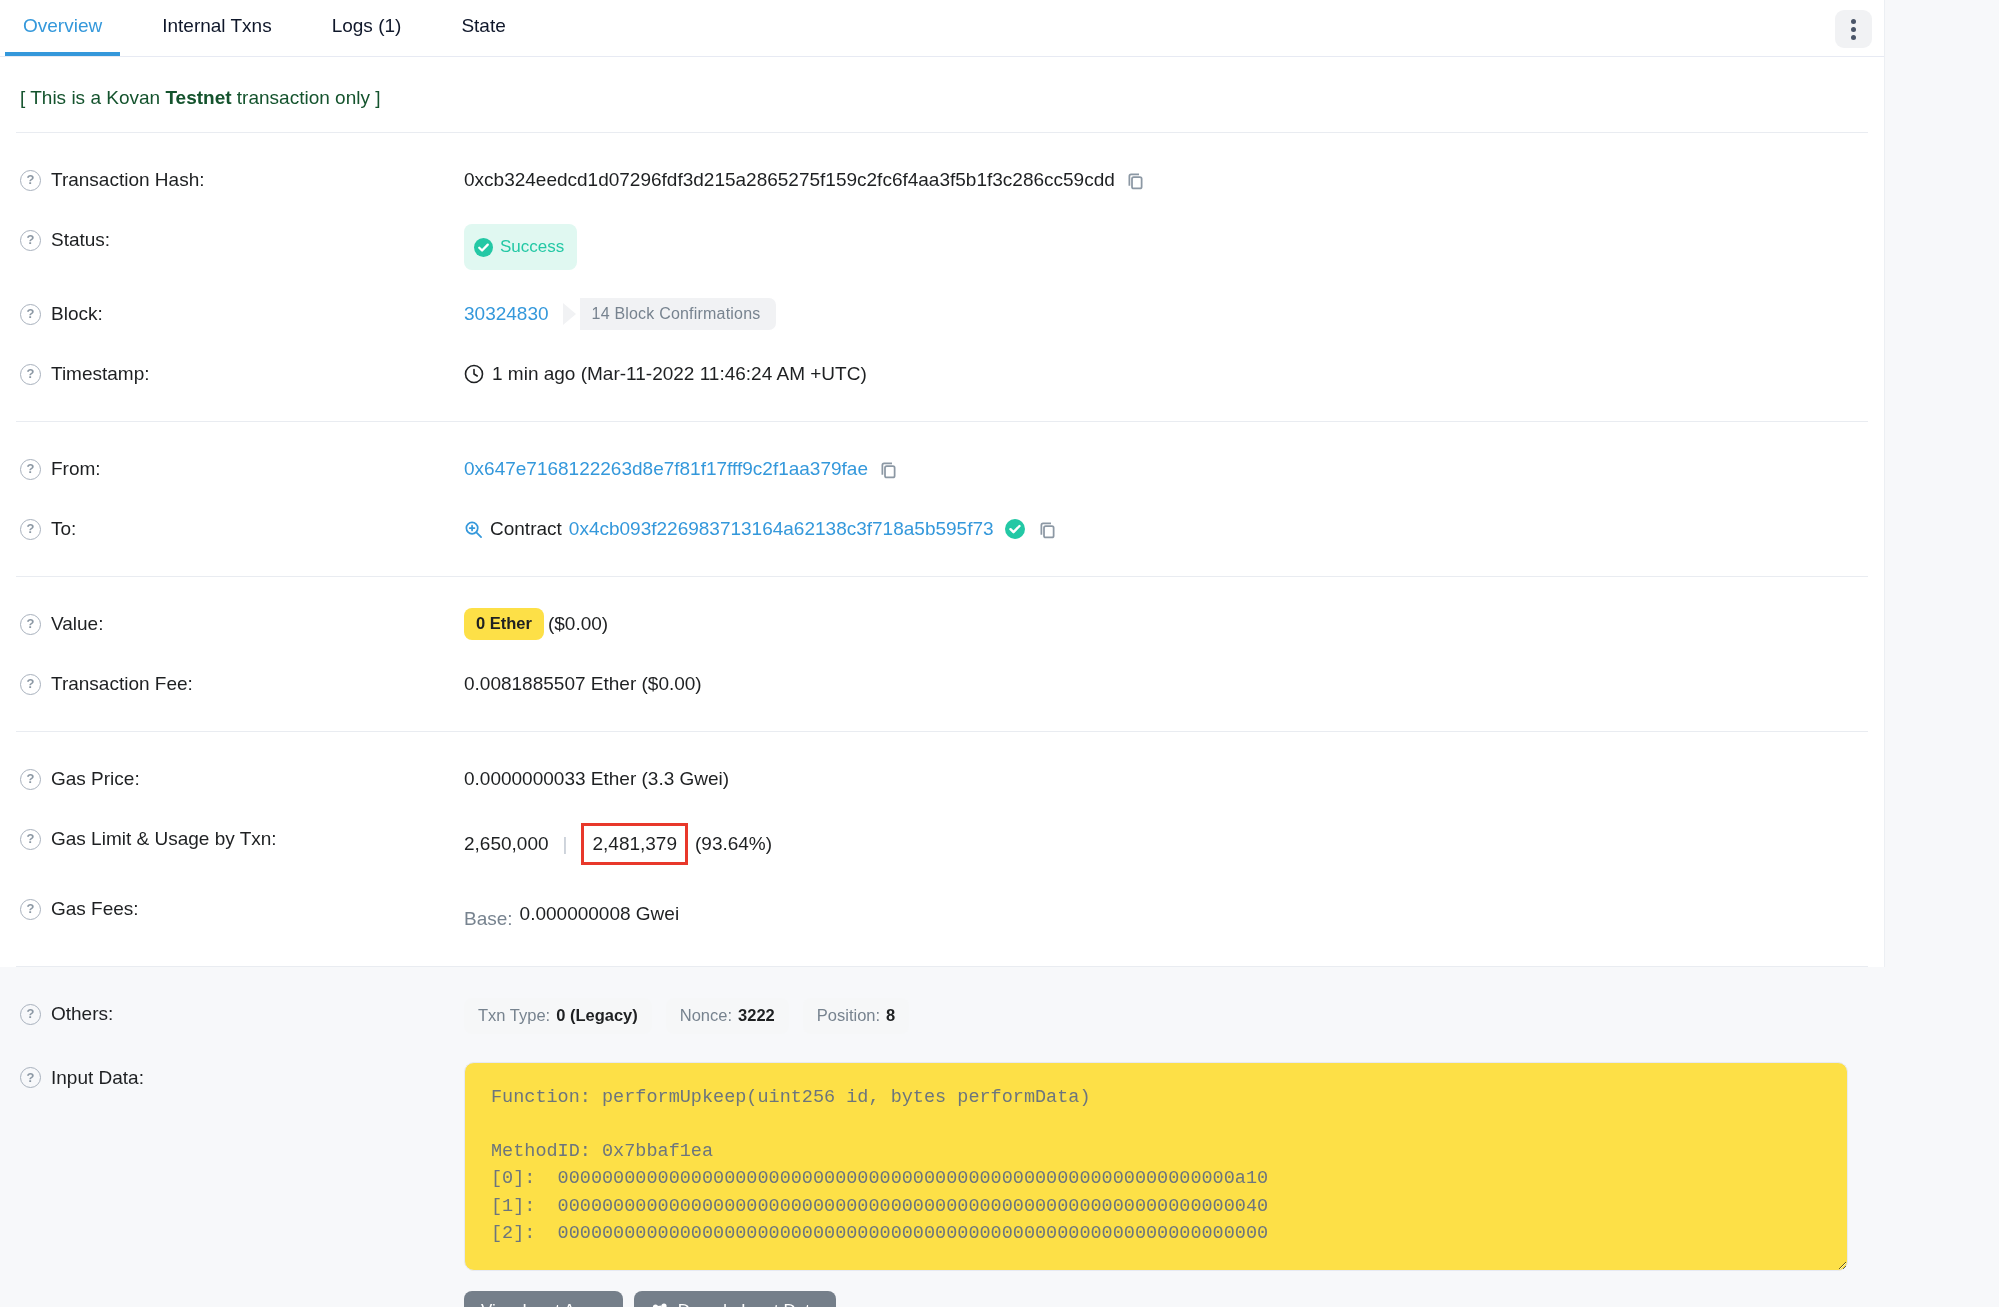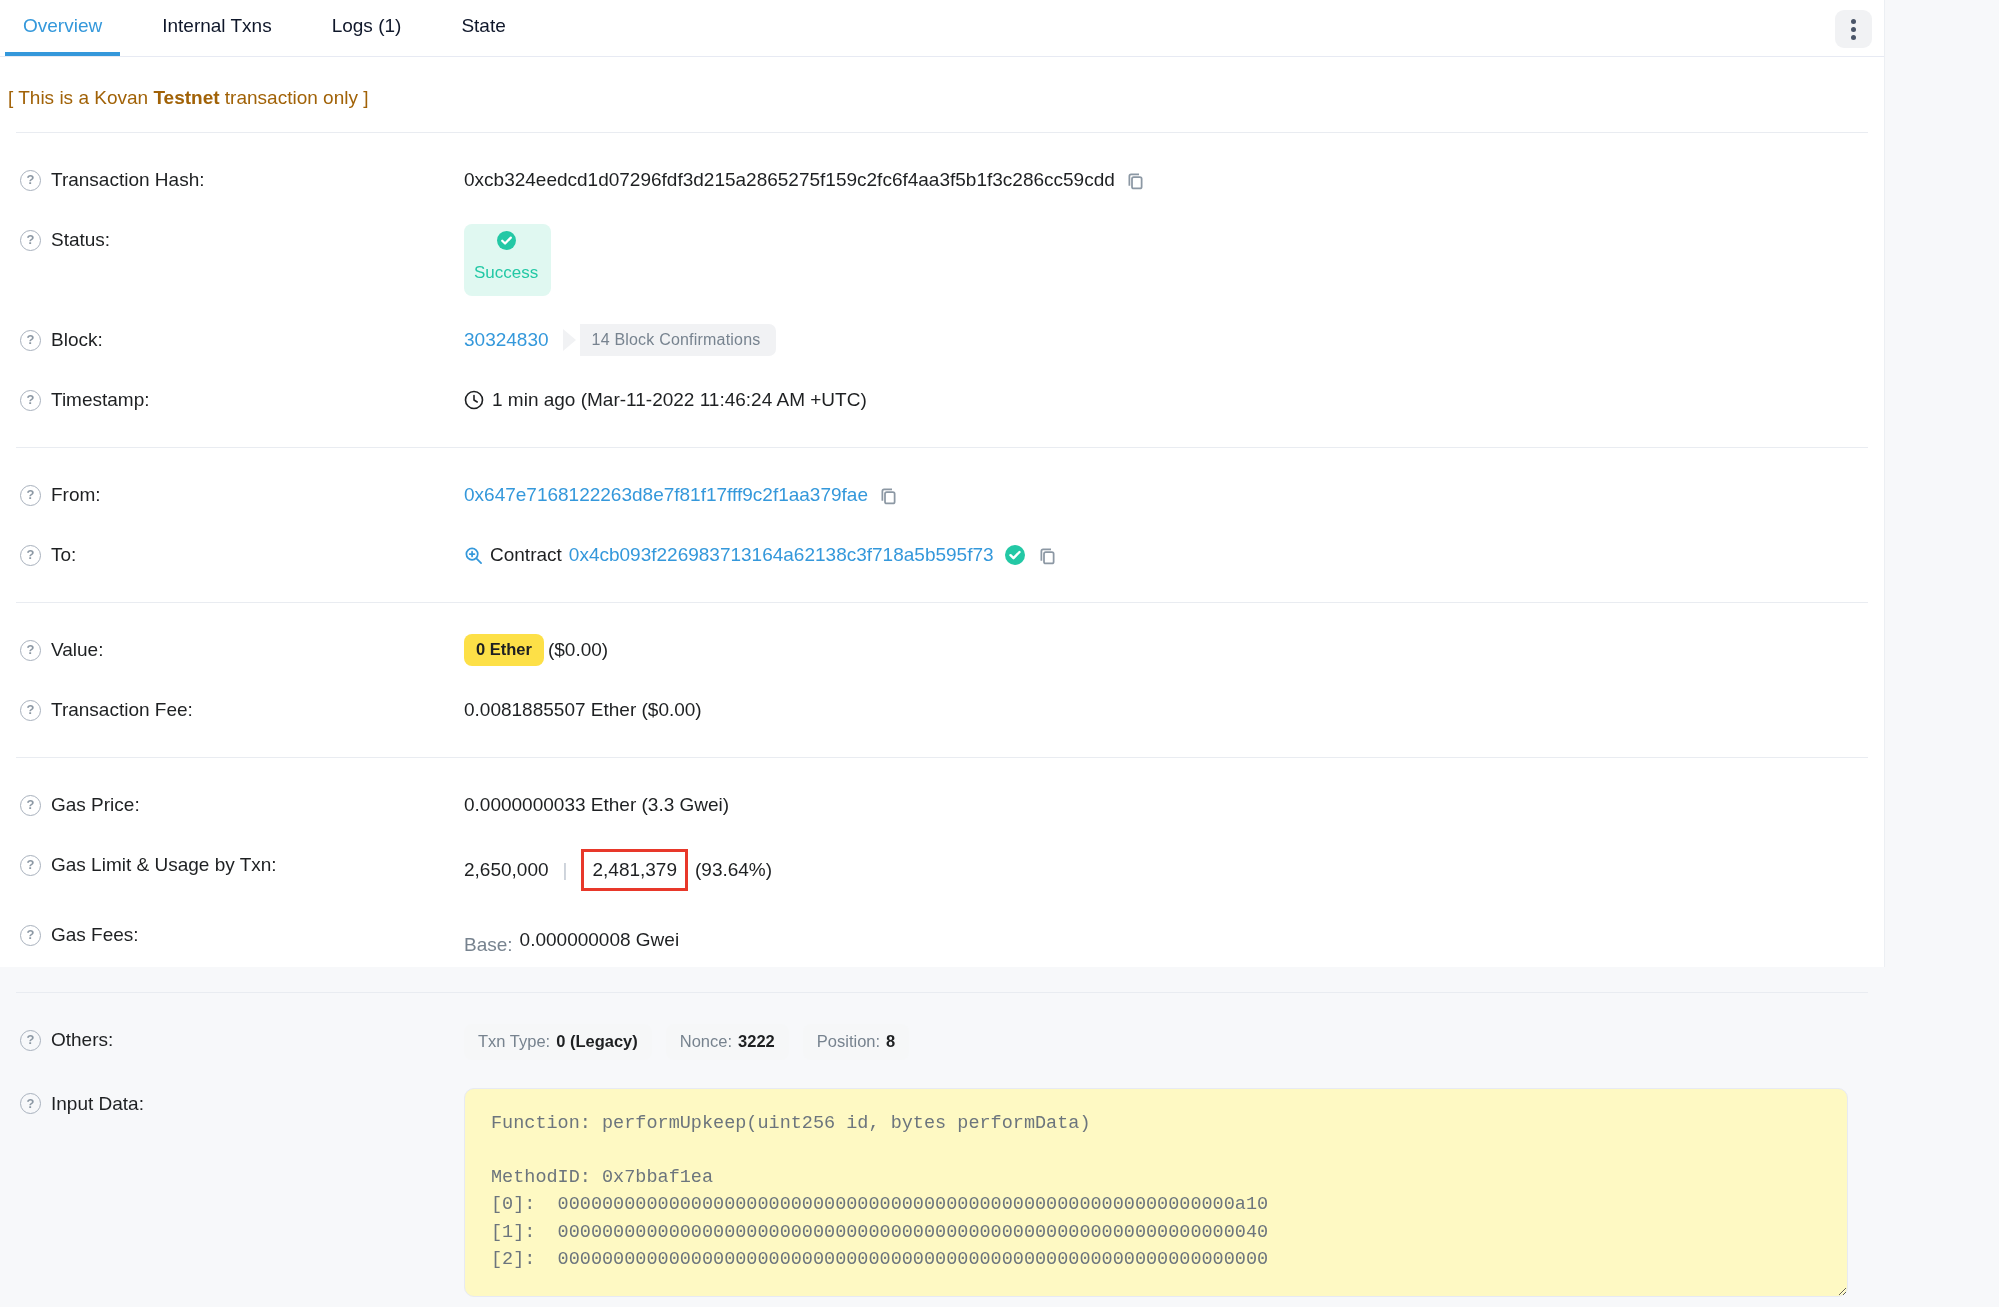--- a/index.html
+++ b/index.html
@@ -28,21 +28,21 @@
   }
   .tab.active { color:#3498db; border-bottom-color:#3498db; }
   .dots-btn {
     position:absolute; right:12px; top:10px; width:37px; height:38px;
     background:#f1f2f4; border:none; border-radius:9px; cursor:pointer;
     display:flex; flex-direction:column; align-items:center; justify-content:center; gap:3px;
   }
   .dots-btn span { width:5px; height:5px; border-radius:50%; background:#4a5568; }
   
   .warning {
-    padding:30px 8px 23px; color:#a16207; font-size:19px;
+    padding:30px 20px 23px; color:#14532d; font-size:19px;
   }
   .warning b { font-weight:700; }
   hr.div { border:none; border-top:1px solid #e9ecf1; margin:0 16px; }
   
   .section { padding:17px 0; }
   .row { display:flex; align-items:flex-start; padding:14px 0; }
   .row-label {
     width:464px; padding-left:20px; flex:none;
     display:flex; align-items:center; gap:10px; line-height:32px;
   }
@@ -51,21 +51,21 @@
     width:21px; height:21px; flex:none; border:1px solid #a8b1bd; border-radius:50%;
     color:#8c98a4; font-size:13px; display:flex; align-items:center; justify-content:center;
     font-weight:700;
   }
   a.link { color:#3498db; text-decoration:none; cursor:pointer; }
   .icon-btn { background:none; border:none; cursor:pointer; display:inline-flex; align-items:center; padding:0; }
   
   .status-badge {
     display:inline-flex; align-items:center; gap:7px;
     background:#e0f8f1; color:#23c8a5; border-radius:8px;
-    padding:7px 13px 7px 10px; font-size:17px; font-weight:500;flex-direction:column;
+    padding:7px 13px 7px 10px; font-size:17px; font-weight:500;
   }
   
   .conf-wrap { display:inline-flex; align-items:center; margin-left:14px; }
   .conf-arrow {
     width:0; height:0; border-top:11px solid transparent; border-bottom:11px solid transparent;
     border-left:13px solid #f1f2f4; margin-right:4px;
   }
   .conf-badge {
     background:#f1f2f4; color:#77838f; font-size:16px; letter-spacing:.2px;
     padding:8px 16px 8px 12px; border-radius:0 7px 7px 0; line-height:1;
@@ -80,21 +80,21 @@
   }
   .kv-badge .k { color:#77838f; }
   .kv-badge .v { color:#1e2022; font-weight:700; }
   .muted { color:#77838f;margin-top:10px; }
   .sep { color:#c3cad3; margin:0 14px; }
   .redbox {
     border:3px solid #e8382a; padding:2px 8px; margin-right:7px; display:inline-block;
   }
   
   .input-box {
-    width:1384px; height:209px; background:#fef9c3; border:1px solid #e7eaf3;
+    width:1384px; height:209px; background:#fde047; border:1px solid #e7eaf3;
     border-radius:10px; padding:21px 26px; resize:both; overflow:auto;
     font-family:"Liberation Mono", monospace; font-size:18.5px; line-height:1.47;
     color:#6c757d; white-space:pre; outline:none;
   }
   .btn-row { display:flex; gap:11px; margin-top:15px; }
   .gray-btn {
     display:inline-flex; align-items:center; gap:9px; border:none; cursor:pointer;
     background:#757f8a; color:#fff; font-size:17px; font-family:inherit;
     border-radius:8px; padding:0 17px; height:40px;
   }

